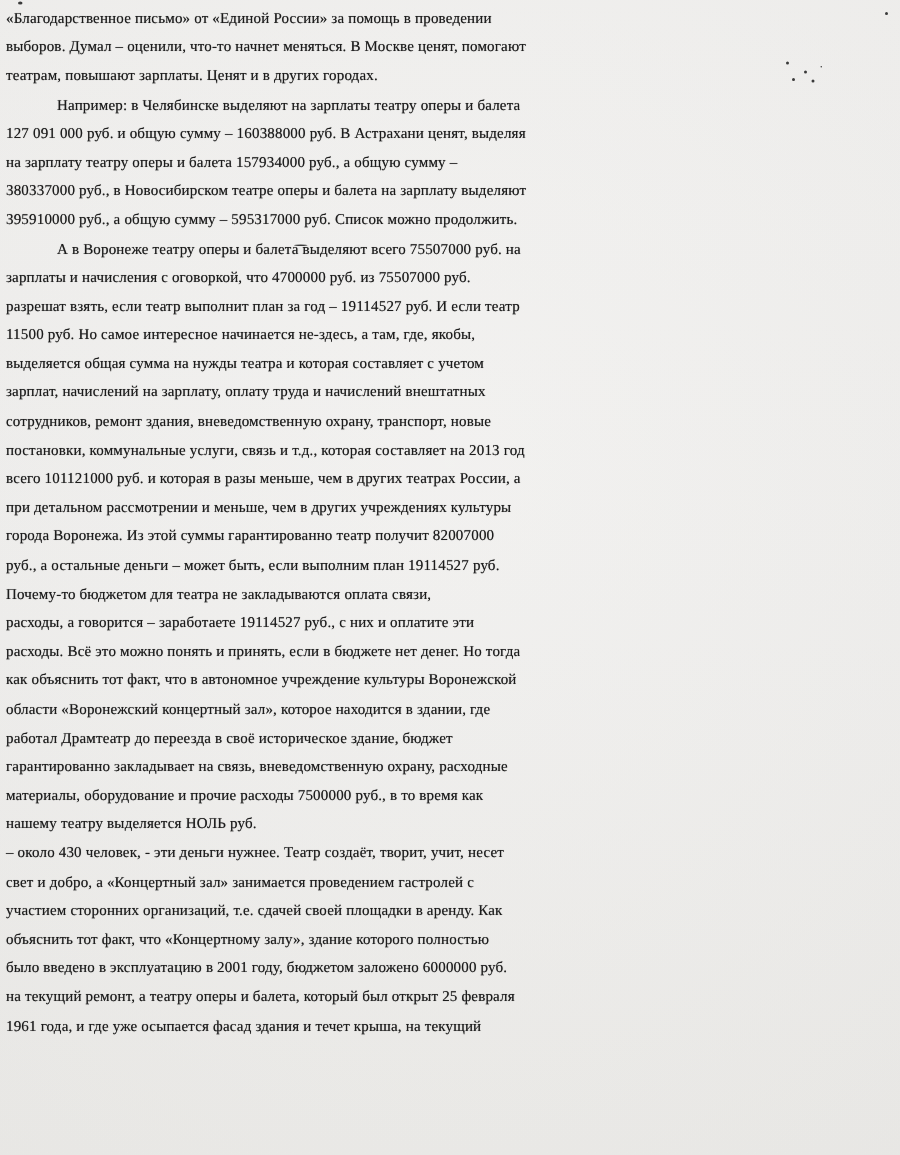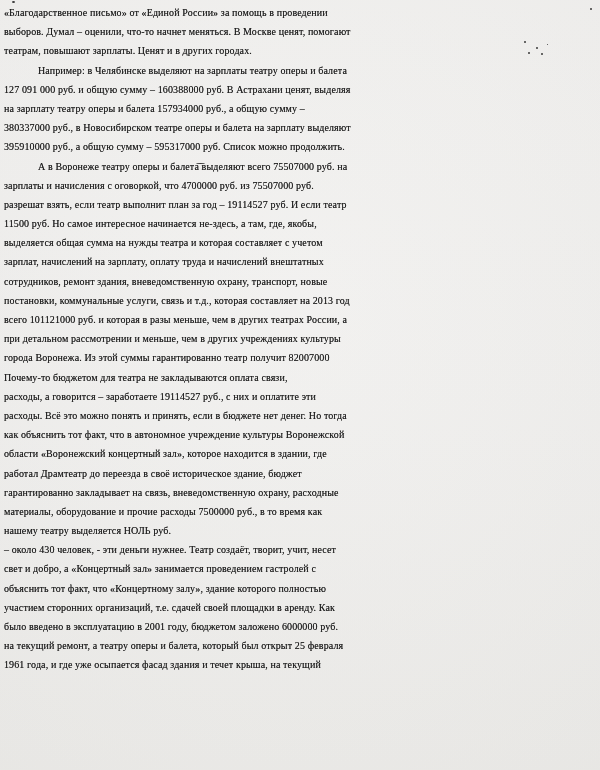--- a/index.html
+++ b/index.html
@@ -64,33 +64,34 @@
       <div class="line">зарплаты и начисления с оговоркой, что 4700000 руб.  из 75507000 руб.</div>
       <div class="line">разрешат взять, если театр выполнит план за год – 19114527 руб. И если театр</div>
       <div class="line">11500 руб. Но самое интересное начинается не-здесь, а там, где, якобы,</div>
       <div class="line">выделяется общая сумма на нужды театра и которая составляет с учетом</div>
       <div class="line">зарплат, начислений на зарплату, оплату труда и начислений внештатных</div>
       <div class="line">сотрудников, ремонт здания, вневедомственную охрану, транспорт, новые</div>
       <div class="line">постановки, коммунальные услуги, связь и т.д., которая составляет на 2013 год</div>
       <div class="line">всего 101121000 руб. и которая в разы меньше, чем в других театрах России, а</div>
       <div class="line">при детальном рассмотрении и меньше, чем в других учреждениях культуры</div>
       <div class="line">города Воронежа. Из этой суммы гарантированно театр получит 82007000</div>
+      <div class="line">руб., а остальные деньги – может быть, если выполним план 19114527 руб.</div>
       <div class="line">Почему-то бюджетом для театра не закладываются оплата связи,</div>
       <div class="line">расходы, а говорится – заработаете 19114527 руб., с них и оплатите эти</div>
       <div class="line">расходы. Всё это можно понять и принять, если в бюджете нет денег. Но тогда</div>
       <div class="line">как объяснить тот факт, что в автономное учреждение культуры Воронежской</div>
       <div class="line">области «Воронежский концертный зал», которое находится в здании, где</div>
       <div class="line">работал Драмтеатр до переезда в своё историческое здание, бюджет</div>
       <div class="line">гарантированно закладывает на связь, вневедомственную охрану, расходные</div>
       <div class="line">материалы, оборудование и прочие расходы 7500000 руб., в то время как</div>
       <div class="line">нашему театру выделяется НОЛЬ руб.</div>
       <div class="line">– около 430 человек, - эти деньги нужнее. Театр создаёт, творит, учит, несет</div>
       <div class="line">свет и добро, а «Концертный зал» занимается проведением гастролей с</div>
+      <div class="line">участием сторонних организаций, т.е. сдачей своей площадки в аренду. Как</div>
       <div class="line">объяснить тот факт, что «Концертному залу», здание которого полностью</div>
-      <div class="line">участием сторонних организаций, т.е. сдачей своей площадки в аренду. Как</div>
       <div class="line">было введено в эксплуатацию в 2001 году, бюджетом заложено 6000000 руб.</div>
       <div class="line">на текущий ремонт, а театру оперы и балета, который был открыт 25 февраля</div>
       <div class="line">1961 года, и где уже осыпается фасад здания и течет крыша, на текущий</div>
     </div>
 
 <div class="speck" style="left: 12px; top: 1px; width: 3px; height: 2px; background: rgb(58, 58, 58);"></div>
     <div class="speck" style="left: 524px; top: 41px; width: 2px; height: 2px; background: rgb(58, 58, 58);"></div>
     <div class="speck" style="left: 536px; top: 47px; width: 2px; height: 2px; background: rgb(58, 58, 58);"></div>
     <div class="speck" style="left: 528px; top: 52px; width: 2px; height: 2px; background: rgb(58, 58, 58);"></div>
     <div class="speck" style="left: 541px; top: 53px; width: 2px; height: 2px; background: rgb(58, 58, 58);"></div>

